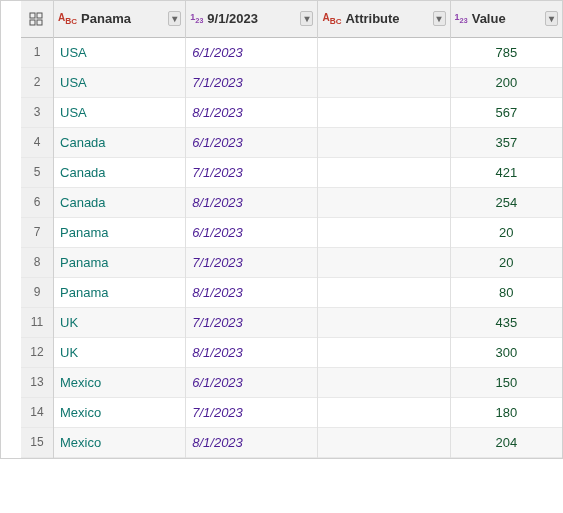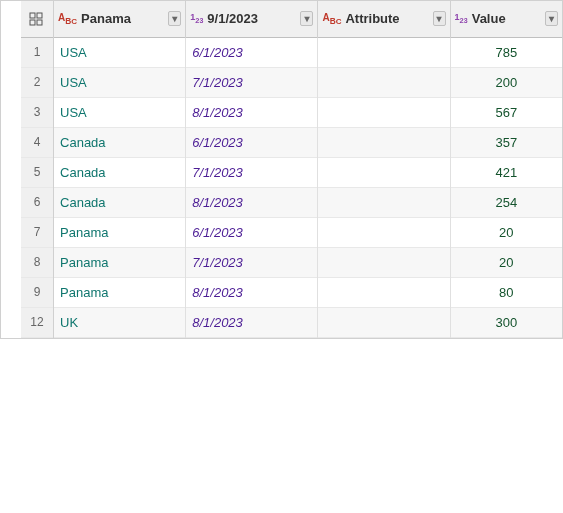--- a/index.html
+++ b/index.html
@@ -261,21 +261,49 @@
           <td class="td-value col-value">20</td>
         </tr>
         <tr>
           <td class="td-index col-index">9</td>
           <td class="td-country col-country">Panama</td>
           <td class="td-date col-date">8/1/2023</td>
           <td class="td-attribute col-attribute"></td>
           <td class="td-value col-value">80</td>
         </tr>
         <tr>
+          <td class="td-index col-index">11</td>
+          <td class="td-country col-country">UK</td>
+          <td class="td-date col-date">7/1/2023</td>
+          <td class="td-attribute col-attribute"></td>
+          <td class="td-value col-value">435</td>
+        </tr>
+        <tr>
           <td class="td-index col-index">12</td>
           <td class="td-country col-country">UK</td>
           <td class="td-date col-date">8/1/2023</td>
           <td class="td-attribute col-attribute"></td>
           <td class="td-value col-value">300</td>
+        </tr>
+        <tr>
+          <td class="td-index col-index">13</td>
+          <td class="td-country col-country">Mexico</td>
+          <td class="td-date col-date">6/1/2023</td>
+          <td class="td-attribute col-attribute"></td>
+          <td class="td-value col-value">150</td>
+        </tr>
+        <tr>
+          <td class="td-index col-index">14</td>
+          <td class="td-country col-country">Mexico</td>
+          <td class="td-date col-date">7/1/2023</td>
+          <td class="td-attribute col-attribute"></td>
+          <td class="td-value col-value">180</td>
+        </tr>
+        <tr>
+          <td class="td-index col-index">15</td>
+          <td class="td-country col-country">Mexico</td>
+          <td class="td-date col-date">8/1/2023</td>
+          <td class="td-attribute col-attribute"></td>
+          <td class="td-value col-value">204</td>
         </tr>
       </tbody>
   </table>
 </div>
 
 </body></html>

